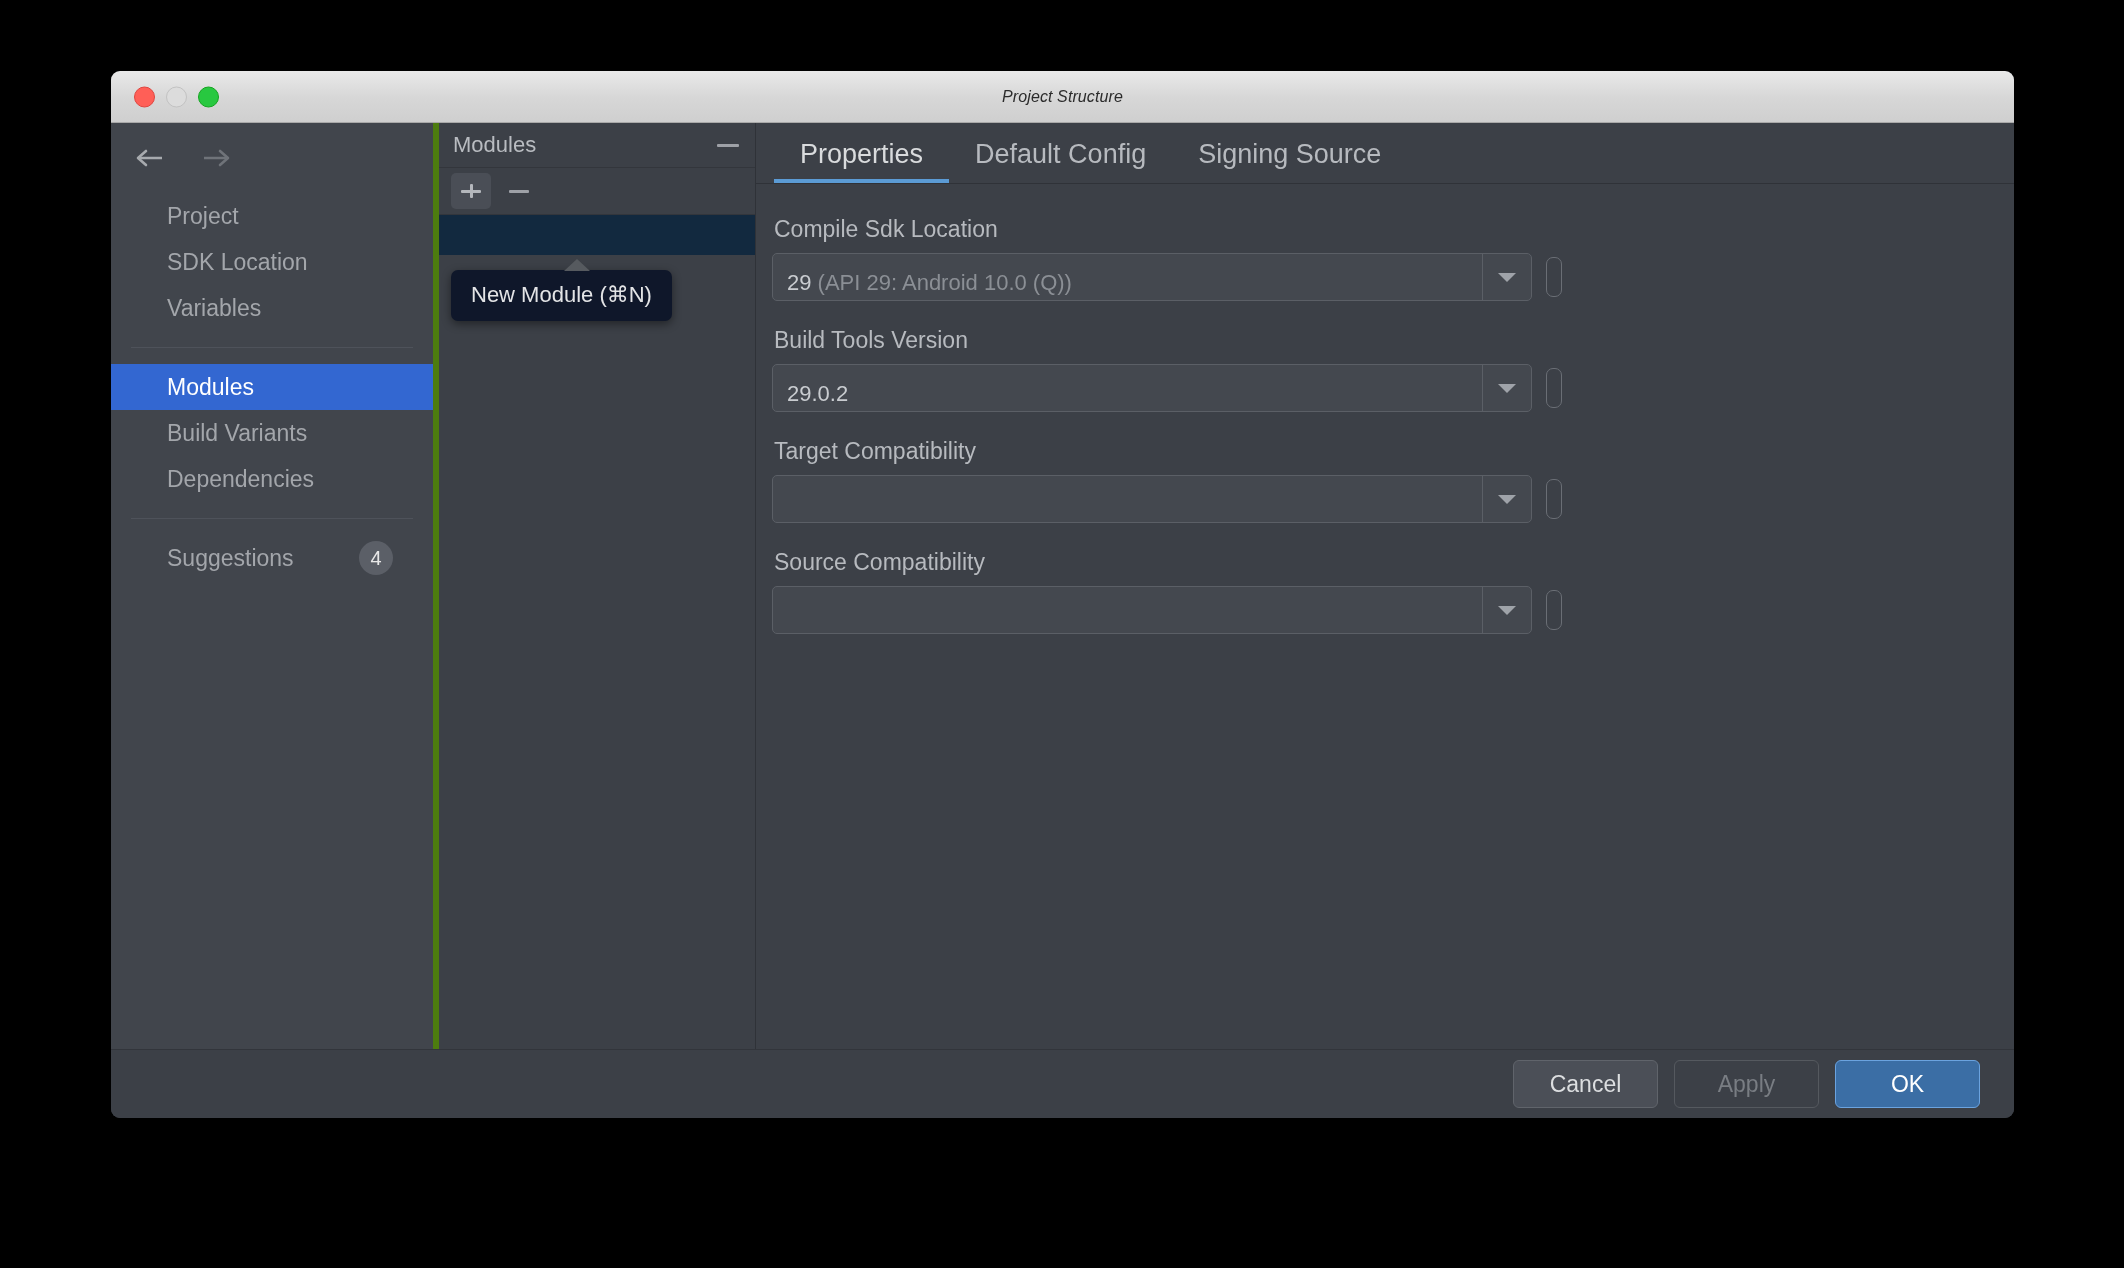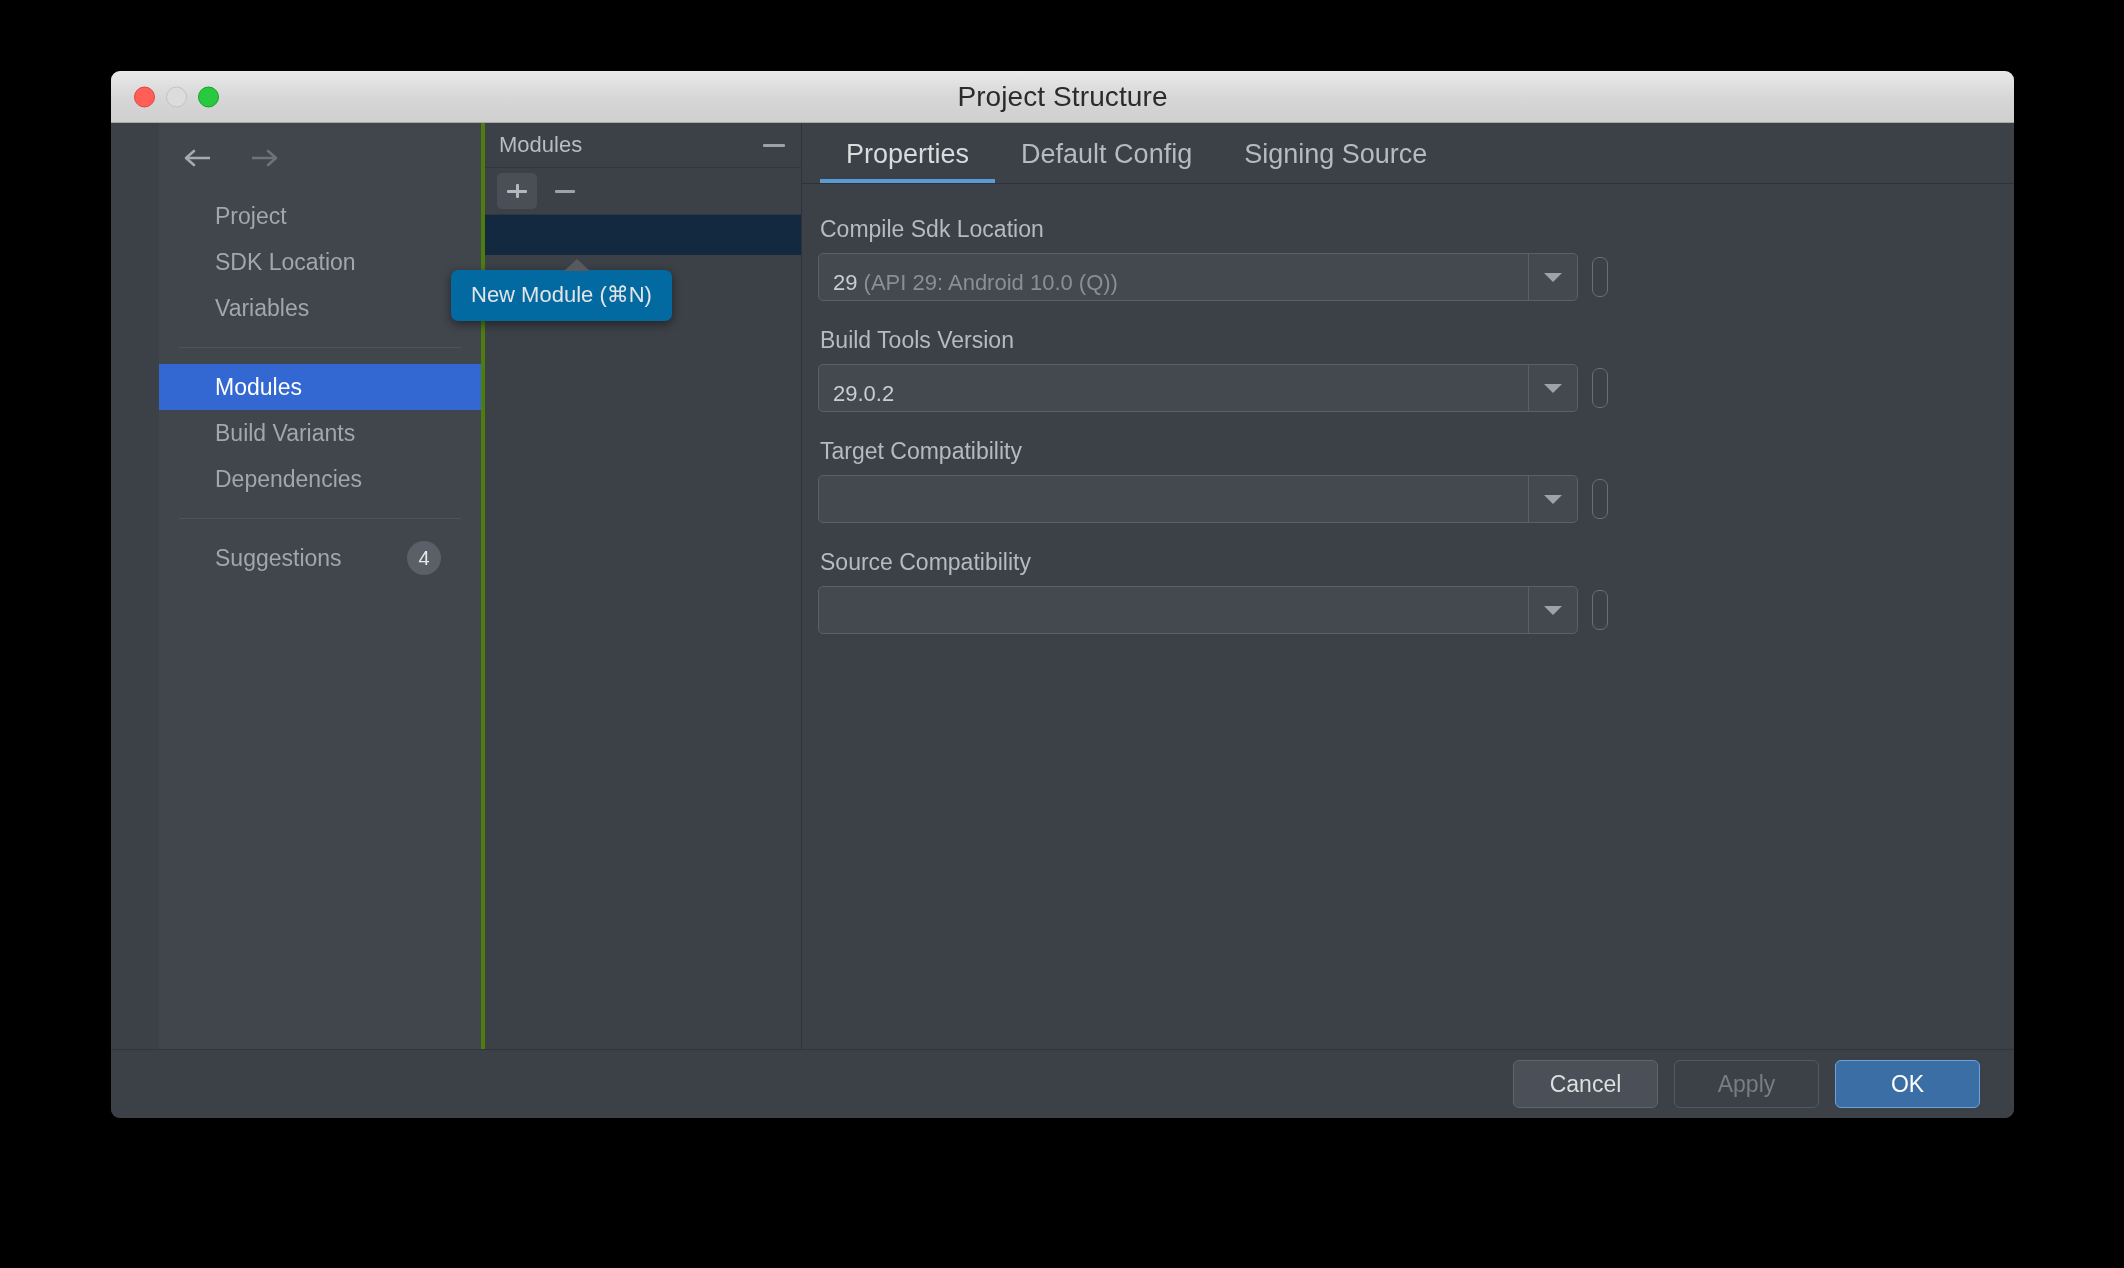--- a/index.html
+++ b/index.html
@@ -28,23 +28,24 @@
   #titlebar {
     position: relative;
     height: 51px;
     background: linear-gradient(180deg, #e9e9e9 0%, #d7d7d7 52%, #cfcfcf 100%);
     border-bottom: 1px solid #a9a9a9;
     display: flex;
     align-items: center;
     justify-content: center;
   }
   #title-text {
-    font-size: 28px;
+    font-size: 16px;
     color: #2b2b2b;
     letter-spacing: .1px;
+    font-style: italic;
   }
   .traffic {
     position: absolute;
     left: 23px;
     top: 50%;
     transform: translateY(-50%);
     display: flex;
     gap: 11px;
   }
   .light {
@@ -61,24 +62,23 @@
   #body {
     display: flex;
     height: 926px;
     background: #3c4047;
   }
 
   
   #leftnav {
     width: 322px;
     background: #41454c;
-    border-right: 4px solid #4d7c0f;
+    border-right: 6px solid #4d7c0f;
     position: relative;
     flex: none;
-    margin-left: 48px;
   }
   #navarrows {
     display: flex;
     gap: 36px;
     padding: 22px 0 0 24px;
     align-items: center;
   }
   .navarrow { width: 30px; height: 26px; }
   .navarrow svg { display: block; }
 
@@ -167,21 +167,21 @@
   .modrow {
     height: 40px;
     background: #12293f;
   }
 
   
   #tooltip {
     position: absolute;
     left: 340px;
     top: 199px;
-    background: #0369a1;
+    background: #0f172a;
     color: #e3e4e6;
     font-size: 22px;
     padding: 12px 20px 13px 20px;
     border-radius: 7px;
     white-space: nowrap;
     box-shadow: 0 3px 10px rgba(0,0,0,0.45);
     z-index: 40;
   }
   #tooltip:after {
     content: "";

